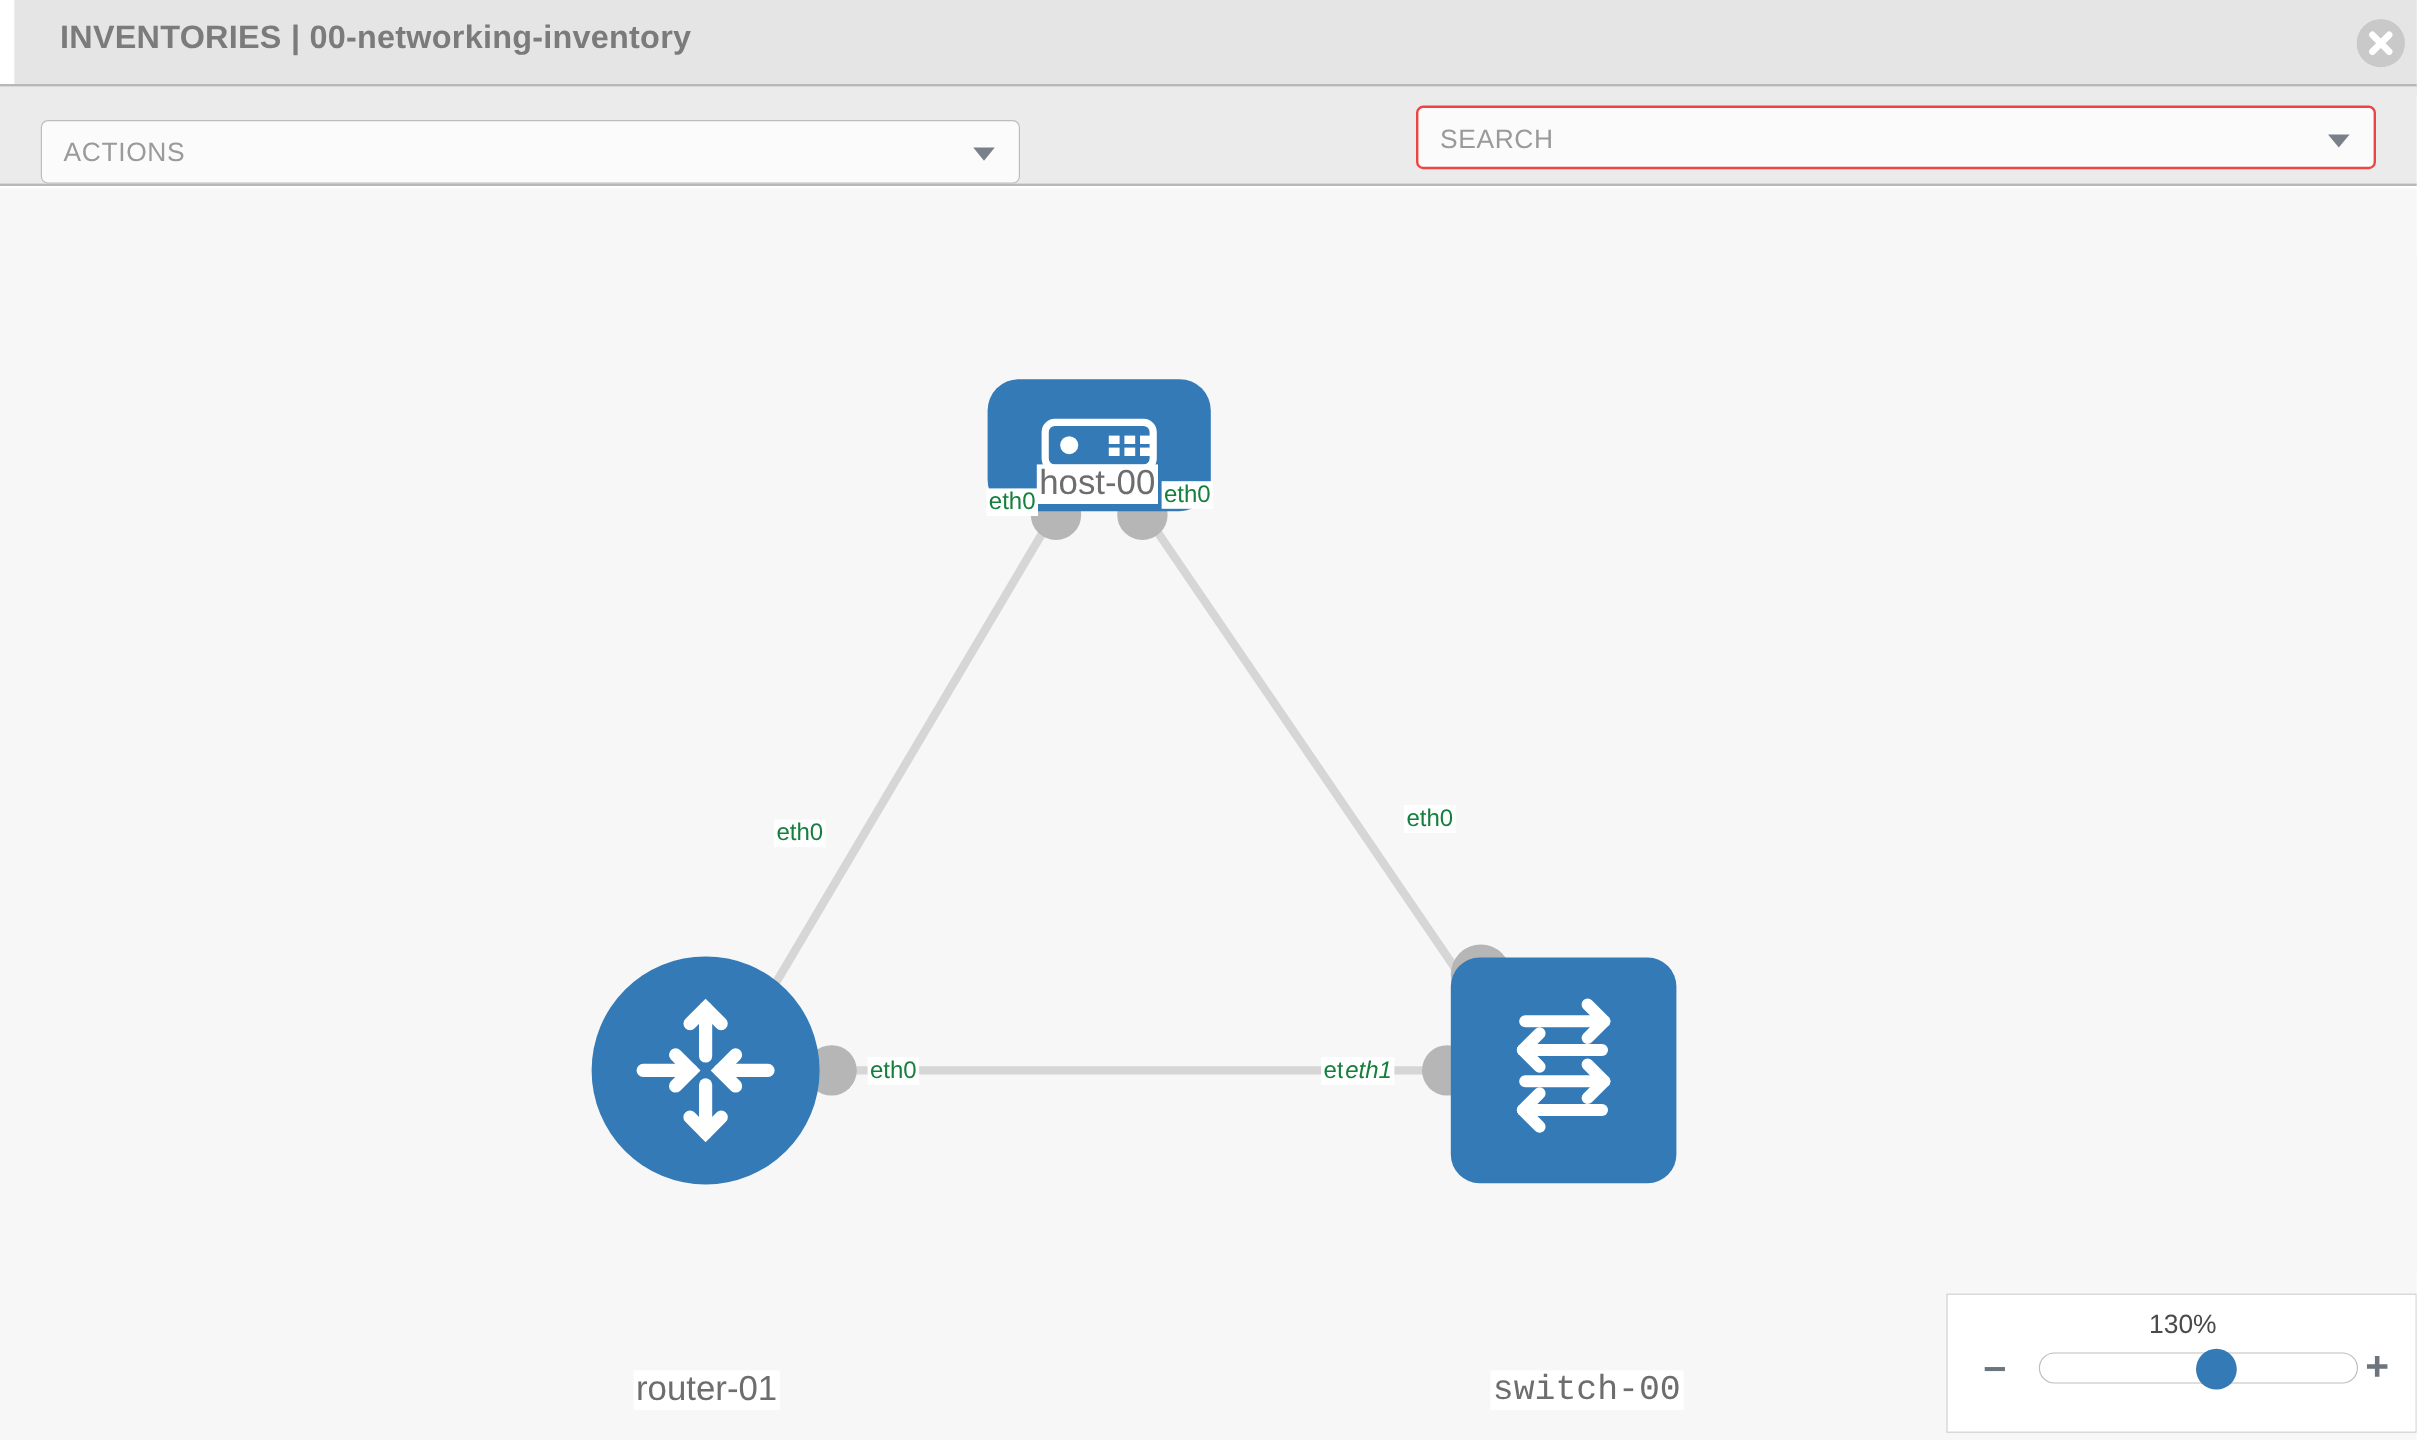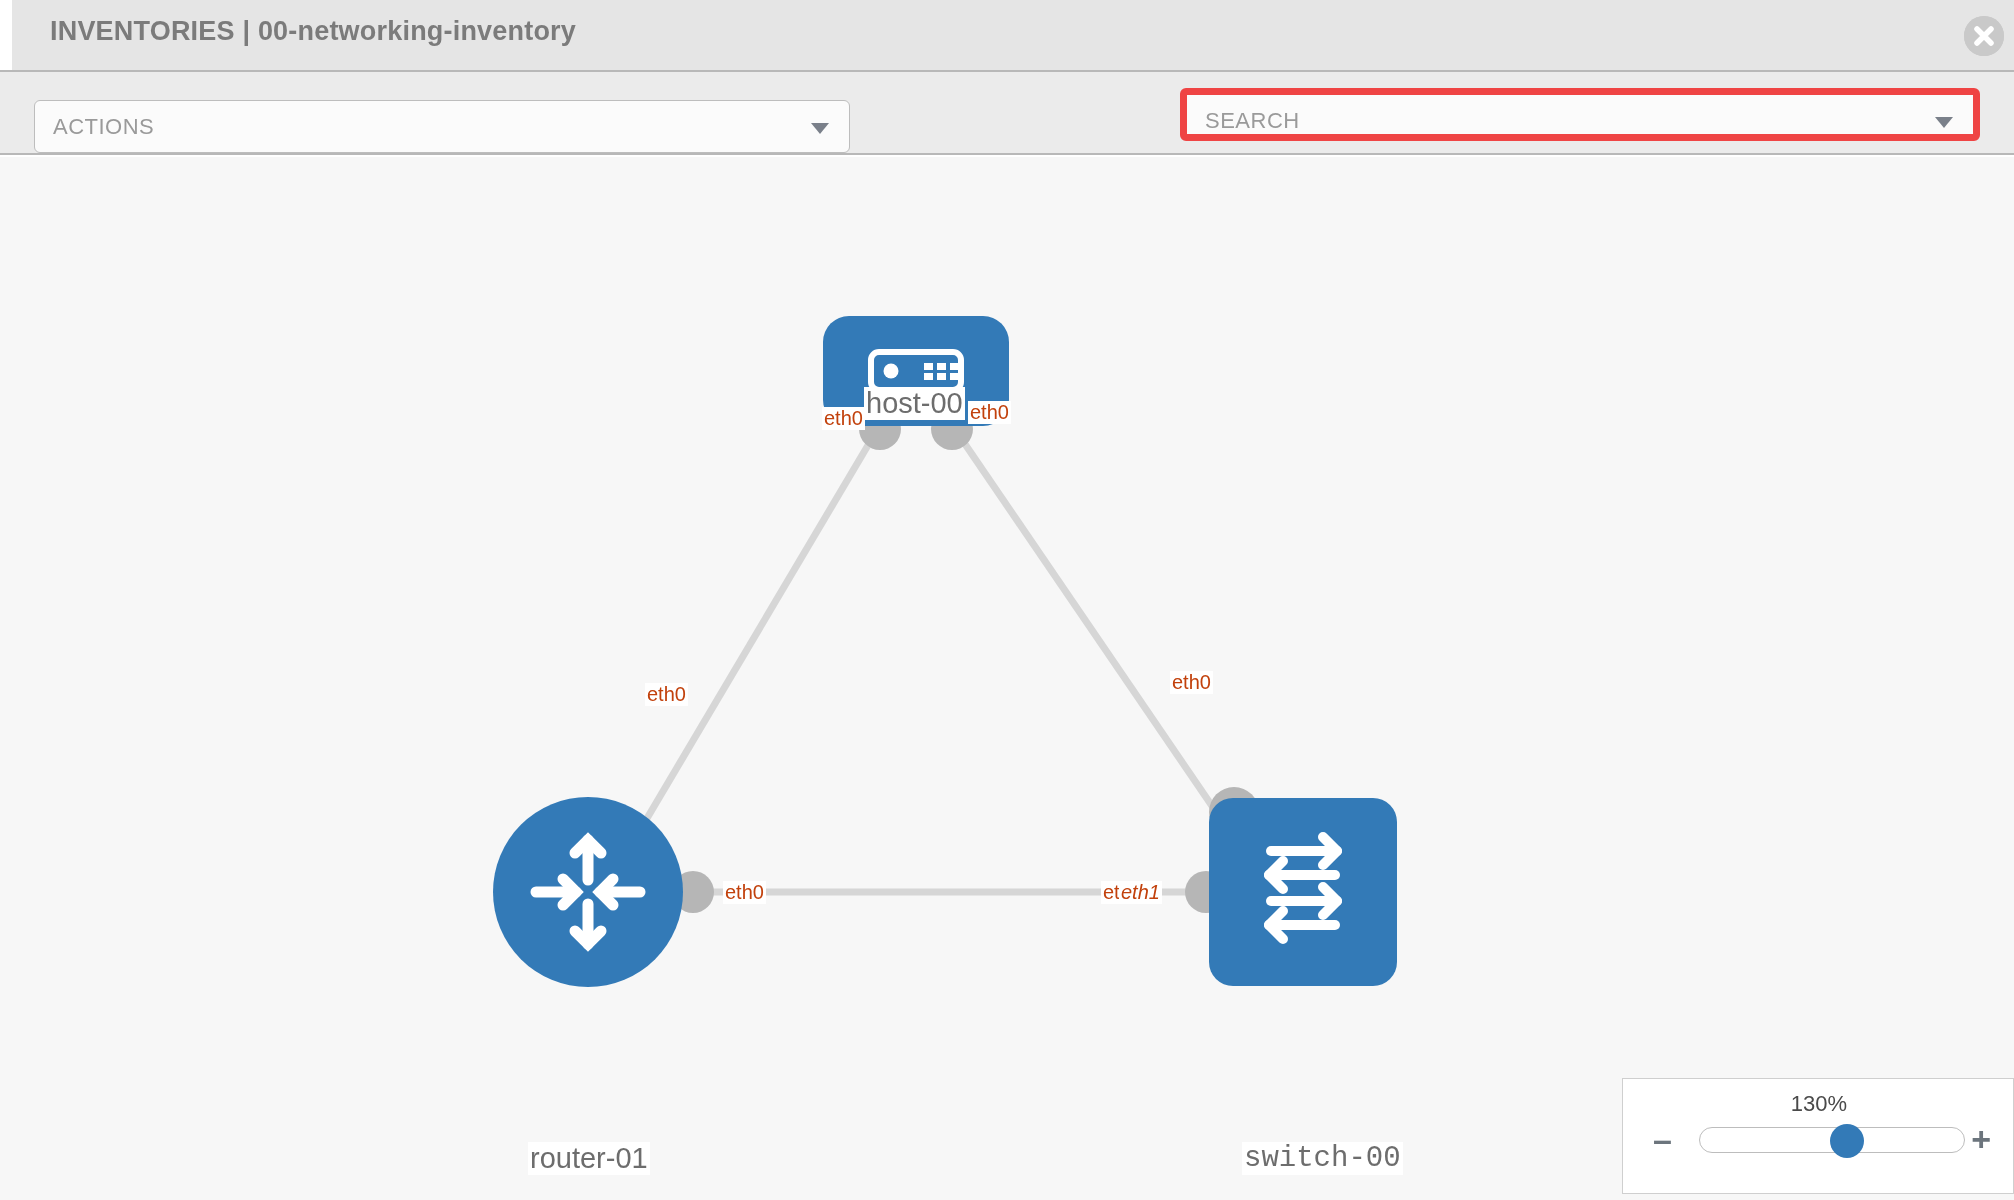--- a/index.html
+++ b/index.html
@@ -65,21 +65,21 @@
     width: 40px; height: 40px; cursor: pointer;
   }
   .tool-icon svg { display: block; }
   #wrench-btn { left: 1045px; }
   #key-btn    { left: 1113px; }
 
   .search-select {
     position: absolute; left: 1180px; top: 16px;
     width: 800px; height: 53px;
     background: #fbfbfb;
-    border: 7px solid #ef4444;
+    border: 2px solid #ef4444;
     border-radius: 6px;
     cursor: text;
   }
   .search-select .label {
     position: absolute; left: 18px; top: 13px;
     font-size: 22px; color: #9a9a9a; letter-spacing: 0.5px;
   }
 
   
   .canvas {
@@ -93,21 +93,21 @@
   
   .glabel {
     position: absolute;
     background: #ffffff;
     color: #6b6b6b;
     white-space: nowrap;
     line-height: 1.15;
     padding: 0 2px;
   }
   .glabel.node-name { font-size: 29px; color: #6d6d6d; }
-  .glabel.port      { font-size: 20px; color: #c2410c; }
+  .glabel.port      { font-size: 20px; color: #15803d; }
 
   
   .zoom-widget {
     position: absolute; left: 1622px; top: 1078px;
     width: 392px; height: 116px;
     background: #ffffff;
     border: 1px solid #cfcfcf;
   }
   .zoom-pct {
     position: absolute; top: 12px; left: 0; width: 392px;

